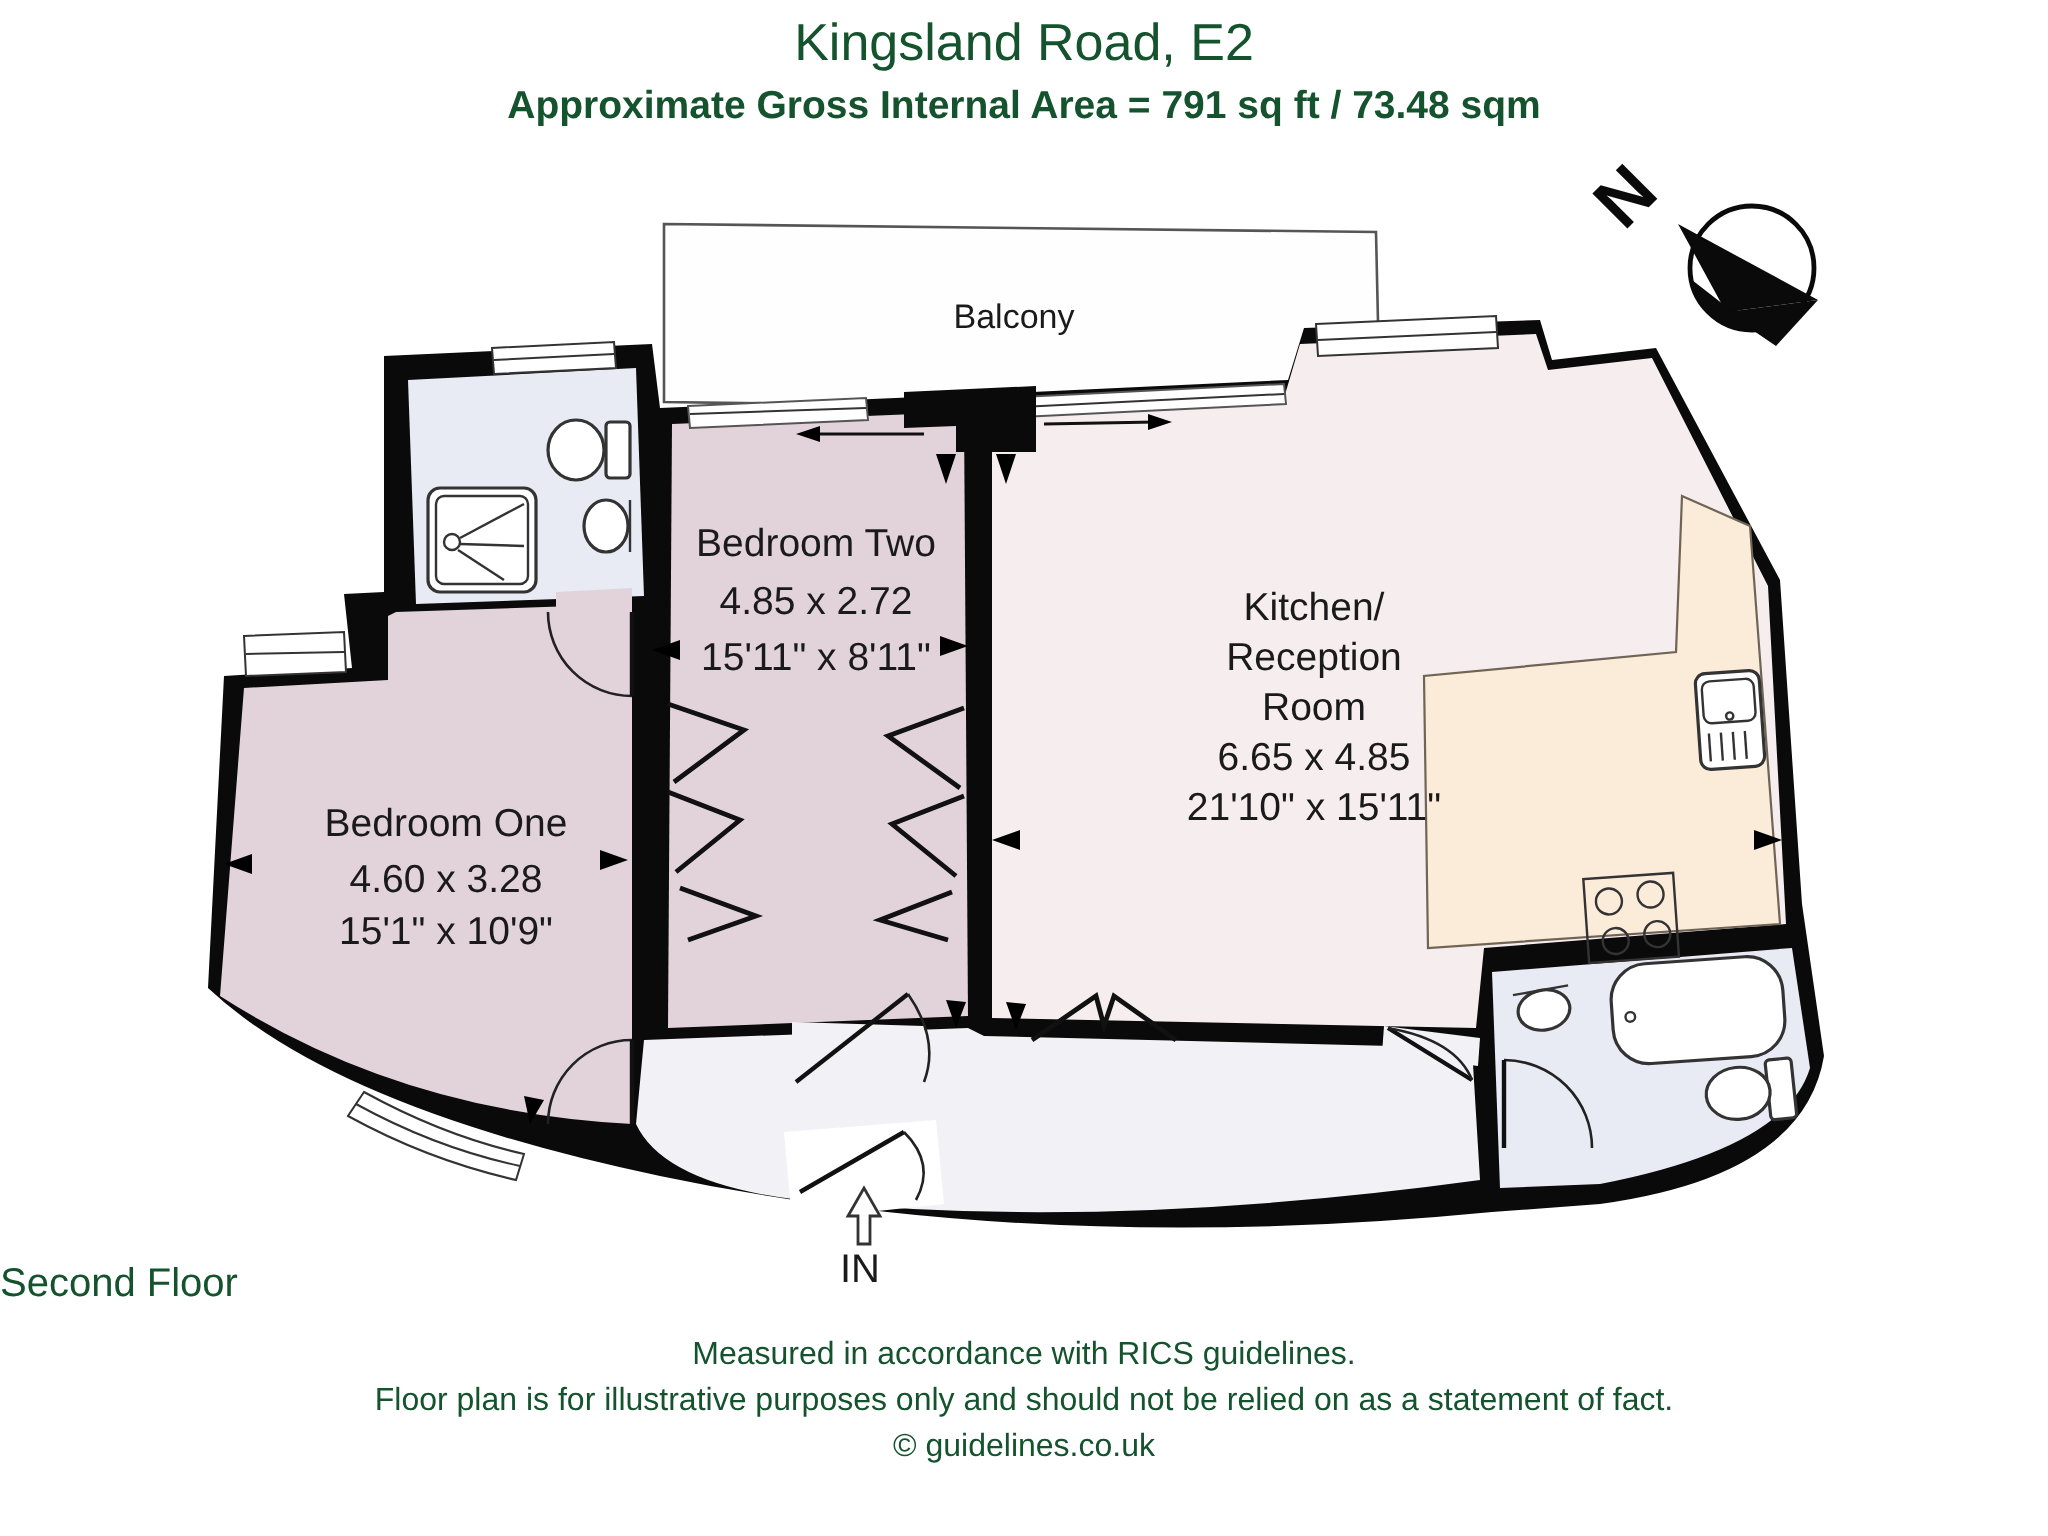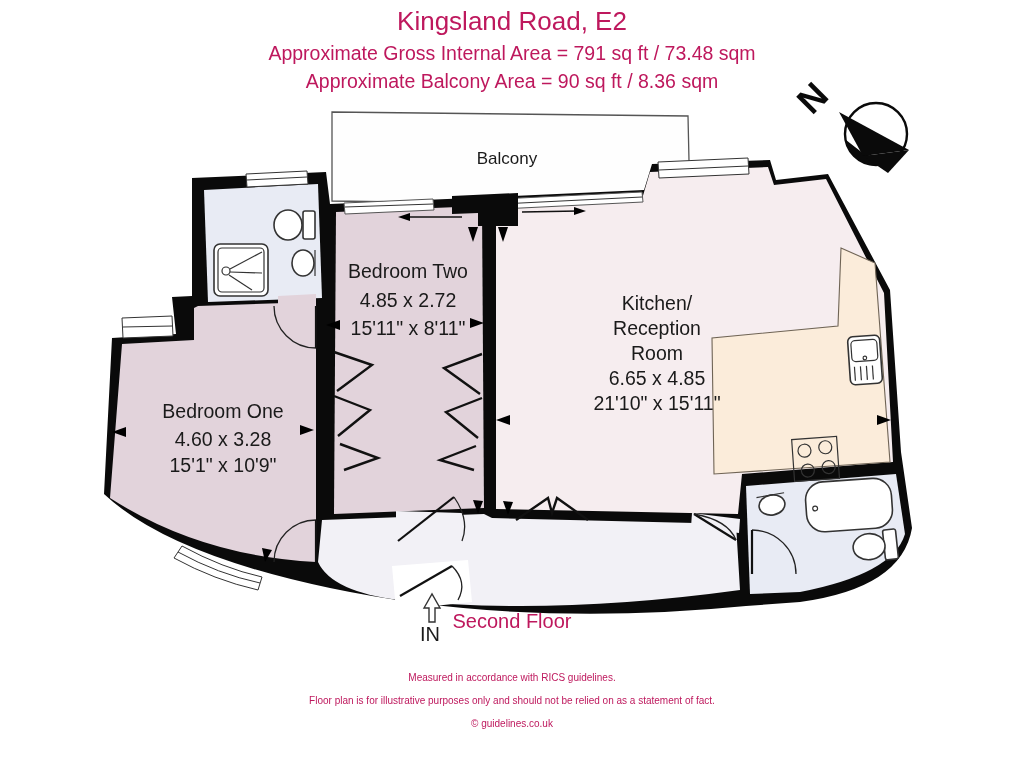--- a/index.html
+++ b/index.html
@@ -1,45 +1,44 @@
 <!DOCTYPE html>
 <html><head>
 <meta charset="utf-8">
 <style>
   html,body{margin:0;padding:0;background:#ffffff;}
   .page{position:relative;width:960px;height:768px;background:#ffffff;overflow:hidden;
-        font-family:"Liberation Sans",sans-serif;color:#be185d;}
+        font-family:"Liberation Sans",sans-serif;color:#14532d;}
   .hdr{position:absolute;left:0;width:1024px;text-align:center;}
   .title{top:6px;font-size:26px;}
-  .sub{font-size:19.5px;}
+  .sub{font-size:19.5px;font-weight:bold;}
   .sub1{top:42px;}
   .sub2{top:70px;}
-  .floorlbl{position:absolute;top:610px;left:0;width:1024px;text-align:center;font-size:20px;}
-  .footer{position:absolute;top:666px;left:0;width:1024px;text-align:center;font-size:10px;line-height:23px;}
+  .floorlbl{position:absolute;top:631px;left:0;width:1024px;text-align:left;font-size:20px;}
+  .footer{position:absolute;top:666px;left:0;width:1024px;text-align:center;font-size:16px;line-height:23px;}
   svg{position:absolute;left:0;top:0;}
   .room-label{font-size:19.5px;fill:#1a1a1a;text-anchor:middle;}
   .balc-label{font-size:17px;fill:#1a1a1a;text-anchor:middle;}
   .in-label{font-size:20px;fill:#1a1a1a;text-anchor:middle;}
   .thin{stroke:#333;stroke-width:1.2;fill:none;}
   .fixture{stroke:#333;stroke-width:1.6;fill:#ffffff;}
   .doorarc{stroke:#222;stroke-width:1.3;fill:none;}
   .doorleaf{stroke:#111;stroke-width:2.2;fill:none;}
   .zig{stroke:#111;stroke-width:2.4;fill:none;stroke-linejoin:miter;}
   .winline{stroke:#333;stroke-width:1;fill:none;}
   .stop{fill:#000;}
   .marrow{fill:#000;}
 </style>
 </head>
 <body>
 
 <div class="page">
 
   <div class="hdr title">Kingsland Road, E2</div>
   <div class="hdr sub sub1">Approximate Gross Internal Area = 791 sq ft / 73.48 sqm</div>
-  <div class="hdr sub sub2">Approximate Balcony Area = 90 sq ft / 8.36 sqm</div>
 
   <svg width="1024" height="768" viewBox="0 0 1024 768">
 
     <polygon points="332,112 688,116 690,206 332,201" stroke="#555" stroke-width="1.3" fill="#fefefe"></polygon>
     <text x="507" y="164" class="balc-label">Balcony</text>
 
     <path d="M 192 178 L 326 172 L 330 204 L 494 197 L 644 190 L 652 164 L 770 160 L 776 180 L 828 174
              L 890 290 L 901 452 L 912 528 Q 902 588 800 602 L 746 606 Q 520 628 330 588 Q 168 554 104 494
              L 112 338 L 176 334 L 172 297 L 192 296 Z" fill="#0a0a0a"></path>
 

